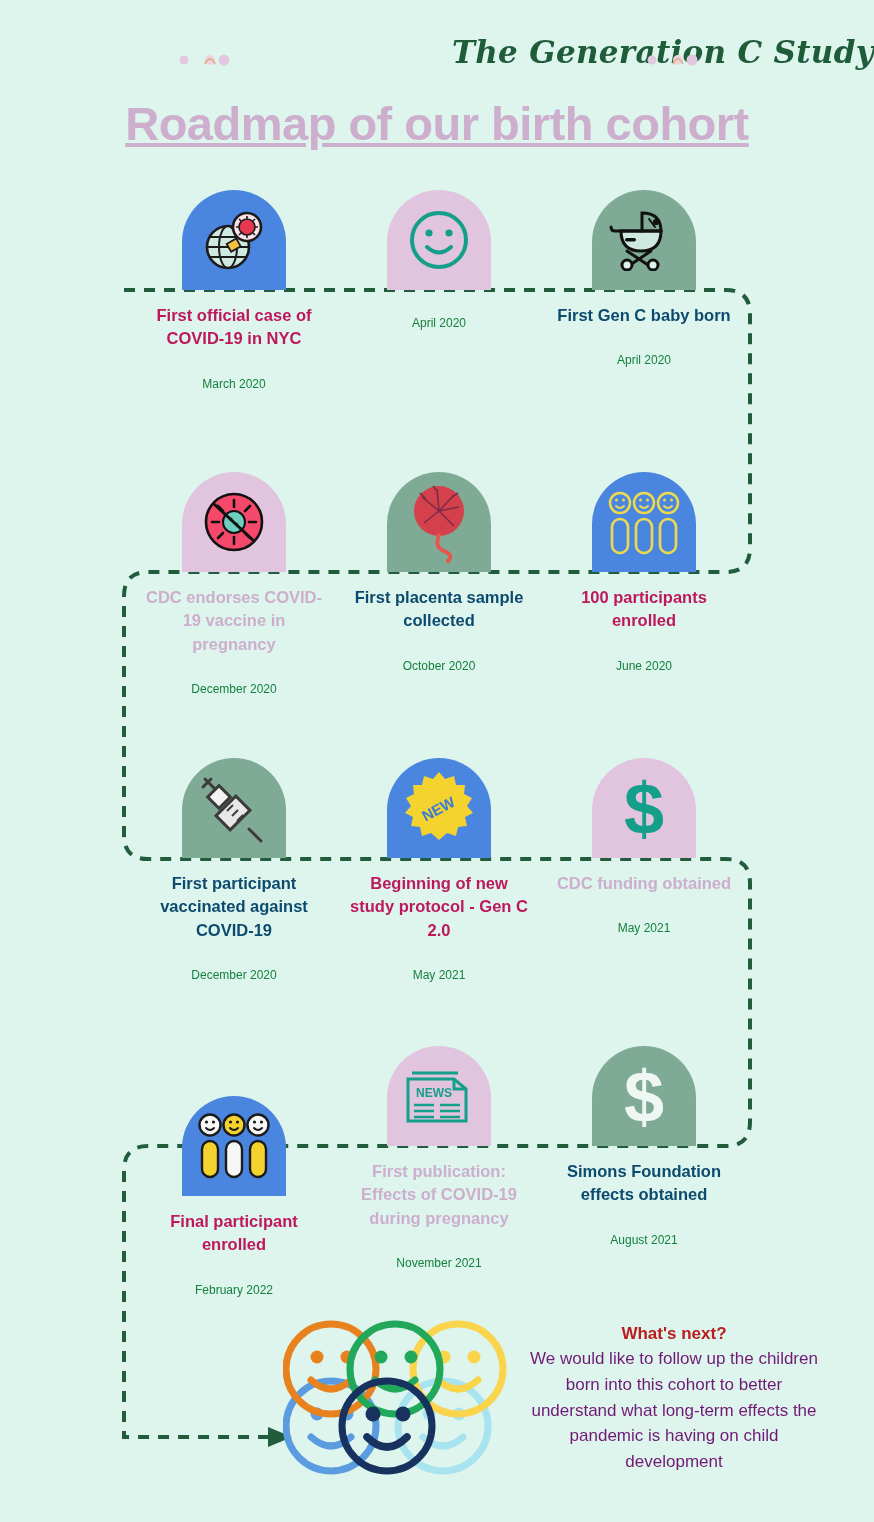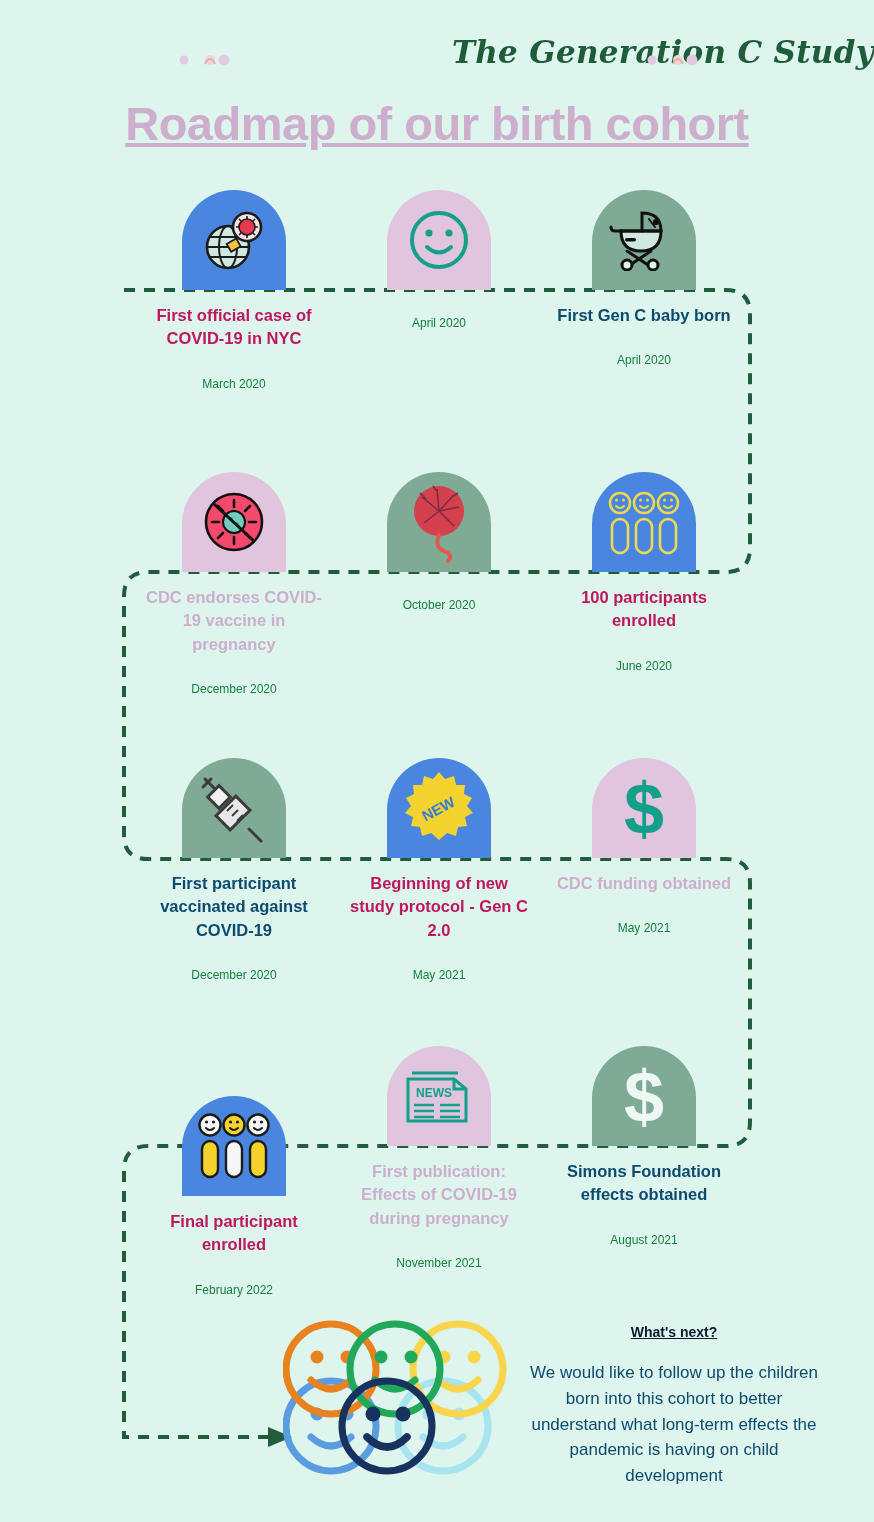--- a/index.html
+++ b/index.html
@@ -42,22 +42,22 @@
   }
   .date{margin-top:26px;font-size:12px;color:#15803d;}
 
   .c-blue{color:#be185d}  .bg-blue{background:#4a86e0}
   .c-pink{color:#cdaecd}  .bg-pink{background:#e1c4de}
   .c-green{color:#0c4a6e} .bg-green{background:#7fab96}
 
   
   #faces{position:absolute;left:283px;top:1313px;width:225px;height:165px;}
   .next-block{position:absolute;left:524px;top:1324px;width:300px;text-align:center;}
-  .next-head{font-size:14px;font-weight:bold;color:#0f172a;text-decoration:underline;}
-  .next-body{margin-top:20px;font-size:17px;color:#0c4a6e;line-height:1.52;}
+  .next-head{font-size:17px;font-weight:bold;color:#b91c1c;}
+  .next-body{margin-top:2px;font-size:17px;color:#701a75;line-height:1.52;}
 </style>
 </head>
 <body>
 
 <div id="stage">
 
   <div class="script-title">The Generation C Study</div>
 
   <div class="deco left">
     <svg width="80" height="20" viewBox="0 0 80 20">
@@ -174,20 +174,21 @@
     <div class="arch bg-green">
       <svg width="70" height="82" viewBox="0 0 70 82">
         <circle cx="35" cy="30" r="25" fill="#d4414d"></circle>
         <g stroke="#7d2b46" stroke-width="1.6" fill="none">
           <path d="M35 30 L18 16 M35 30 L33 8 M35 30 L50 14 M35 30 L55 26 M35 30 L20 42 M35 30 L50 45"></path>
           <path d="M22 18 L16 12 M33 10 L29 5 M48 16 L54 12"></path>
         </g>
         <path d="M35 54 Q30 66 40 70 Q50 74 44 80" stroke="#e4574f" stroke-width="4" fill="none" stroke-linecap="round"></path>
       </svg>
     </div>
+    <div class="label c-green">First placenta sample collected</div>
     <div class="date">October 2020</div>
   </div>
 
   <div class="cell" style="left:541px;top:472px">
     <div class="arch bg-blue">
       <svg width="76" height="66" viewBox="0 0 76 66">
         <g fill="none" stroke="#edd94e" stroke-width="2.6">
           <circle cx="14" cy="14" r="10"></circle>
             <circle cx="38" cy="14" r="10"></circle>
             <circle cx="62" cy="14" r="10"></circle>

